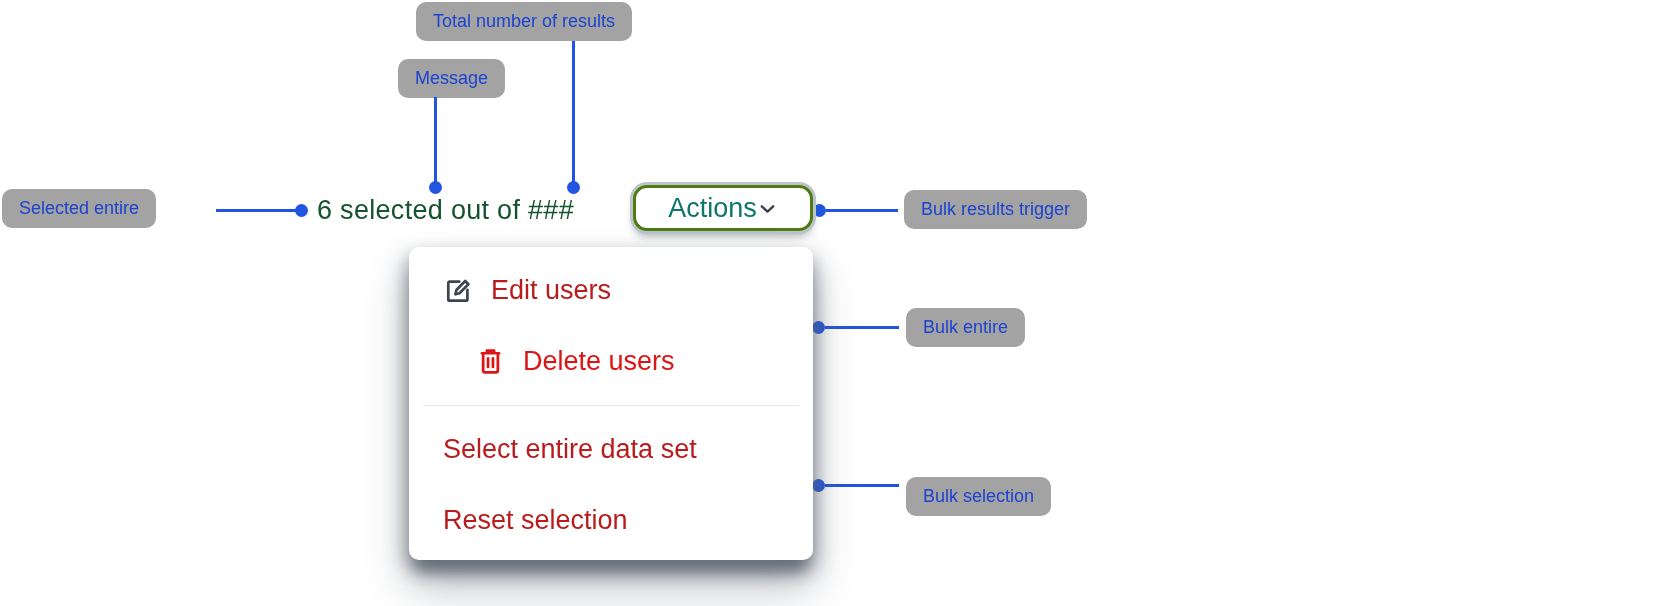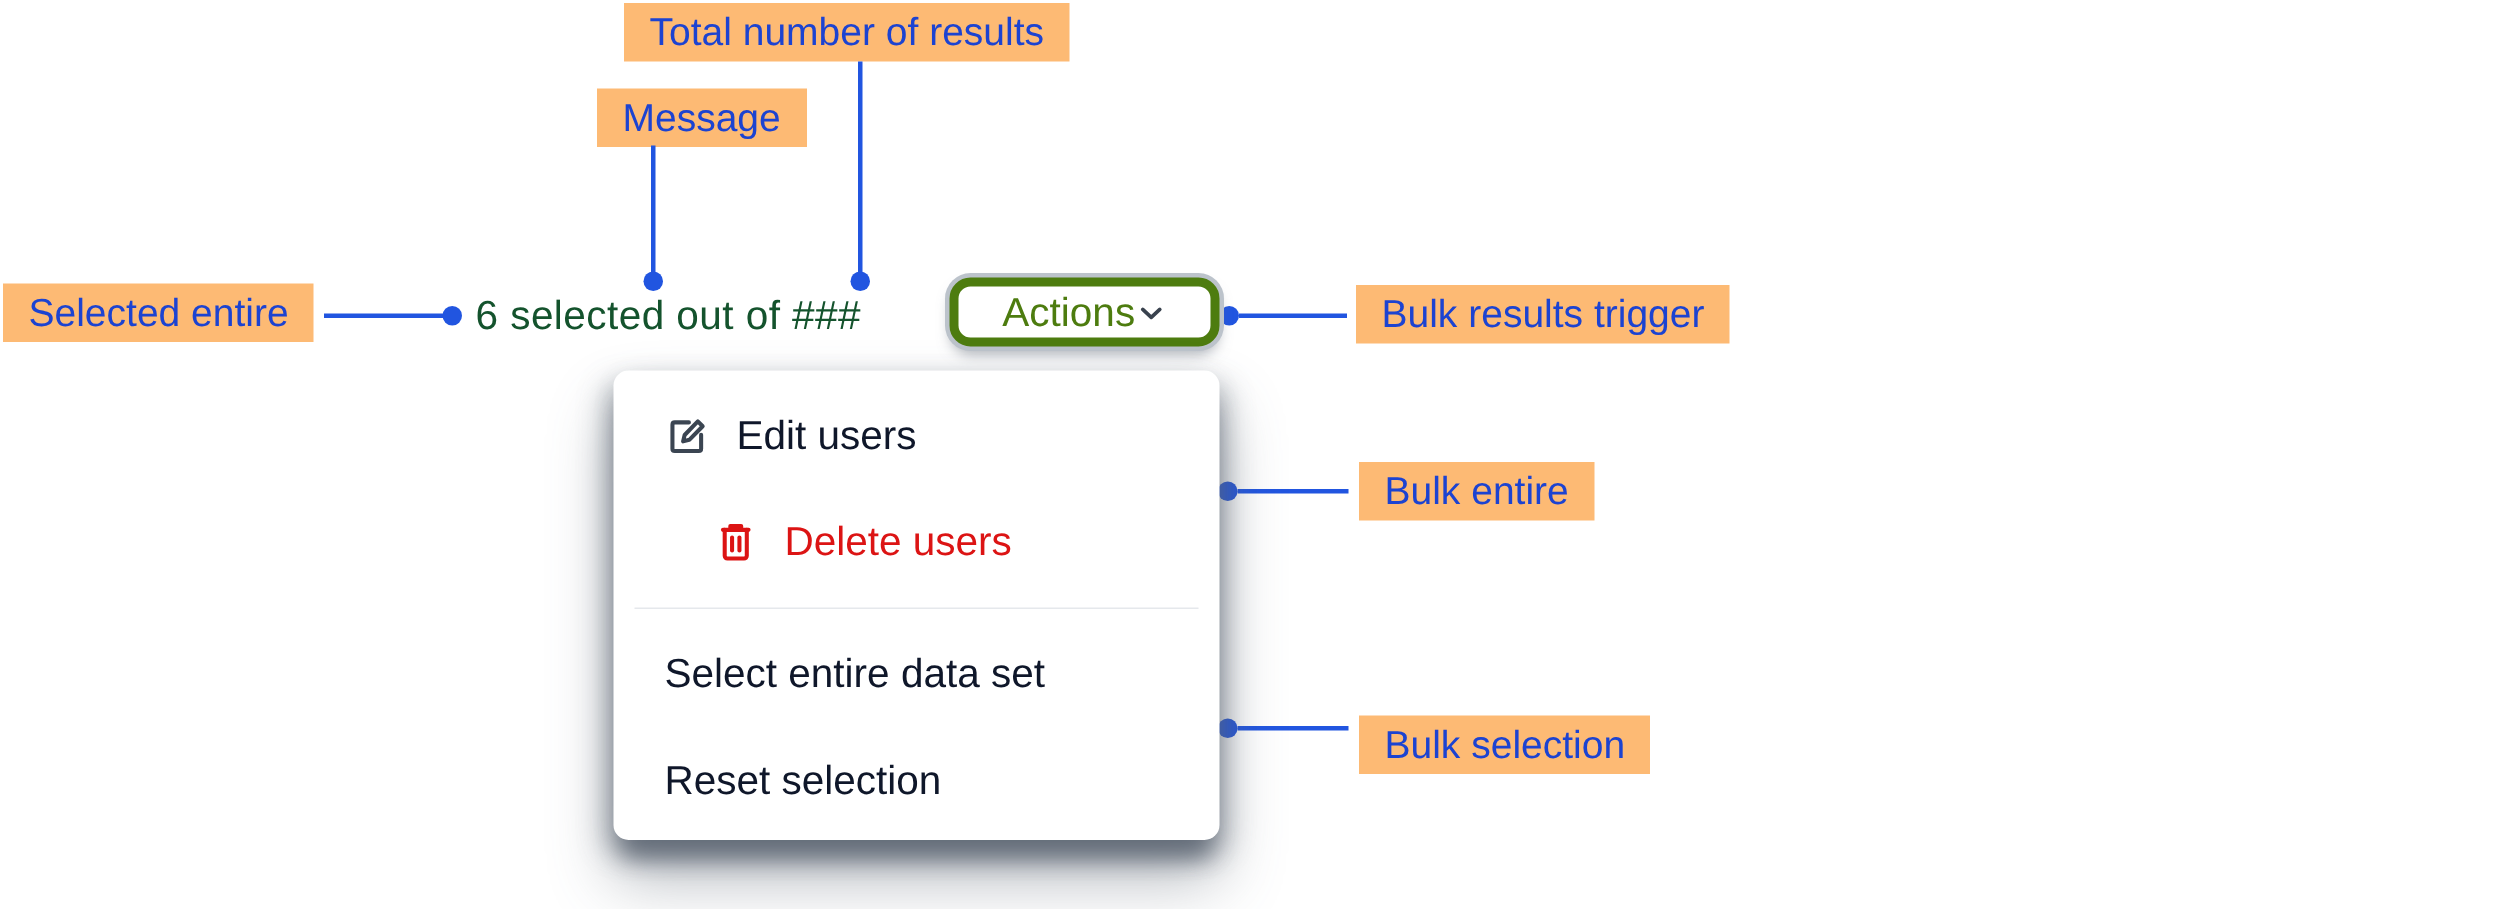--- a/index.html
+++ b/index.html
@@ -11,27 +11,27 @@
     width: 1672px;
     height: 606px;
     background: #ffffff;
     overflow: hidden;
     font-family: "Liberation Sans", sans-serif;
   }
 
   
   .ann-label {
     position: absolute;
-    background: #fdba74;
+    background: #a3a3a3;
     color: #1c43d1;
-    font-size: 26px;
+    font-size: 18px;
     font-weight: 500;
     line-height: 26px;
     padding: 6px 17px 7px;
-    border-radius: 0;
+    border-radius: 10px;
     white-space: nowrap;
   }
   .ann-total    { left: 416px; top: 2px;   }
   .ann-message  { left: 363px; top: 59px; margin-left: 35px;  }
   .ann-selected { left: 2px;   top: 189px; }
   .ann-trigger  { left: 904px; top: 190px; }
   .ann-actions  { left: 906px; top: 308px; }
   .ann-bulksel  { left: 906px; top: 477px; }
 
   
@@ -65,26 +65,26 @@
     font-size: 27px;
     color: #14532d;
     letter-spacing: 0.3px;
     white-space: nowrap;
   }
   .actions-button {
     position: absolute;
     left: 633px; top: 185px;
     width: 180px; height: 46px;
     background: #ffffff;
-    border: 6px solid #4d7c0f;
+    border: 3px solid #4d7c0f;
     border-radius: 14px;
     display: flex; align-items: center; justify-content: center;
     font-family: "Liberation Sans", sans-serif;
     font-size: 27px; font-weight: 500;
-    color: #4d7c0f;
+    color: #0f766e;
     cursor: pointer;
     box-shadow: 0 0 0 3px #bcc3cb, 0 6px 9px -1px rgba(100,110,122,0.55);
     padding: 0;
   }
   .actions-button .chev { display: flex; align-items: center; }
 
   
   .dropdown-panel {
     position: absolute;
     left: 409px; top: 247px;
@@ -98,21 +98,21 @@
       6px 8px 18px rgba(93,102,115,0.30);
   }
   .menu { padding: 8px 0 5px; }
   .menu-item {
     height: 71px;
     display: flex; align-items: center;
     padding: 0 20px 0 34px;
     gap: 17px;
     font-size: 27px;
     font-weight: 500;
-    color: #0f172a;
+    color: #b91c1c;
     cursor: pointer;
     white-space: nowrap;
   }
   .menu-item.danger { color: #dc1414; margin-left: 32px; }
   .mi-icon { width: 31px; height: 31px; display: flex; align-items: center; justify-content: center; }
   .mi-icon svg { width: 31px; height: 31px; }
   .menu-divider {
     height: 1px;
     background: #e5e8ec;
     margin: 8px 14px;

